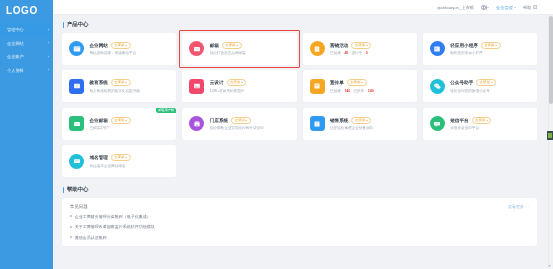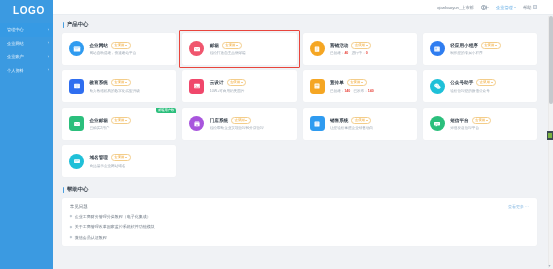--- a/index.html
+++ b/index.html
@@ -13,21 +13,21 @@
 
   
   .sidebar {
     width: 53px; flex: 0 0 53px; height: 269px;
     background: #3b9ae1;
     display: flex; flex-direction: column;
     position: relative; z-index: 5;
   }
   .logo {
     height: 20px; display: flex; align-items: center;
-    padding-left: 13px;
+    padding-left: 6px;
     color: #ffffff; font-size: 10px; font-weight: bold;
     letter-spacing: .6px;
   }
   .nav { margin-top: 3px; }
   .nav-item {
     height: 13.5px;
     display: flex; align-items: center;
     padding: 0 4px 0 7px;
     color: #eaf4fc; font-size: 4.2px;
     position: relative;

